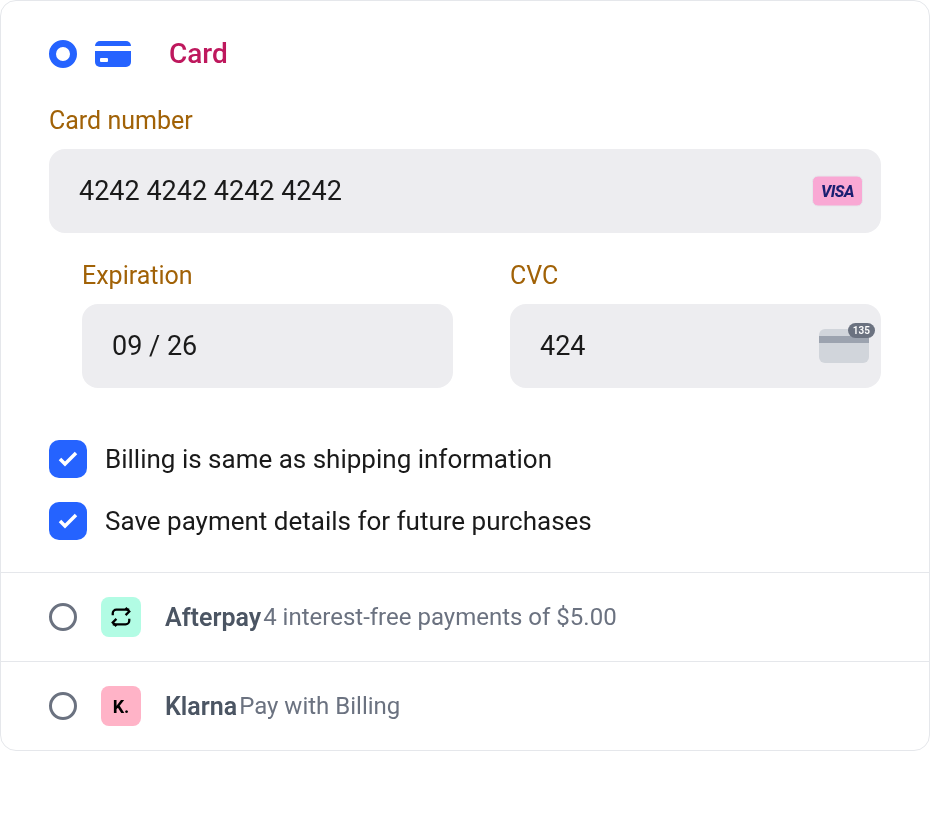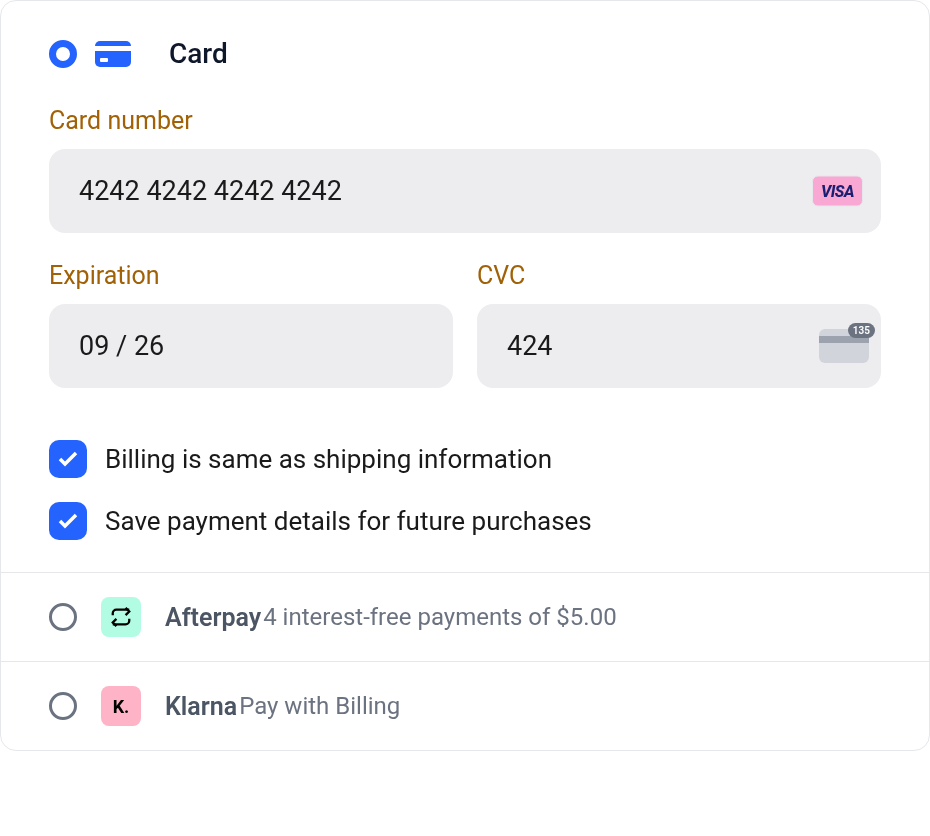--- a/index.html
+++ b/index.html
@@ -56,21 +56,21 @@
       bottom: 5px;
       left: 5px;
       width: 8px;
       height: 4px;
       background: #fff;
       border-radius: 1px;
     }
     .card-label {
       font-size: 28px;
       font-weight: 500;
-      color: #0f172a;
+      color: #be185d;
       margin-left: 20px;
     }
     .field-group {
       margin-bottom: 28px;
     }
     .field-label {
       font-size: 25px;
       color: #a16207;
       margin-bottom: 14px;
       font-weight: 400;
@@ -103,20 +103,21 @@
       font-style: italic;
       color: #1a1f71;
       letter-spacing: -0.5px;
     }
     .row-two {
       display: flex;
       gap: 24px;
     }
     .row-two .field-group {
       flex: 1;
+      margin-left: 33px;
     }
     .cvc-icon {
       position: absolute;
       right: 12px;
       top: 50%;
       transform: translateY(-50%);
       width: 50px;
       height: 34px;
       background: #d1d5db;
       border-radius: 6px;

